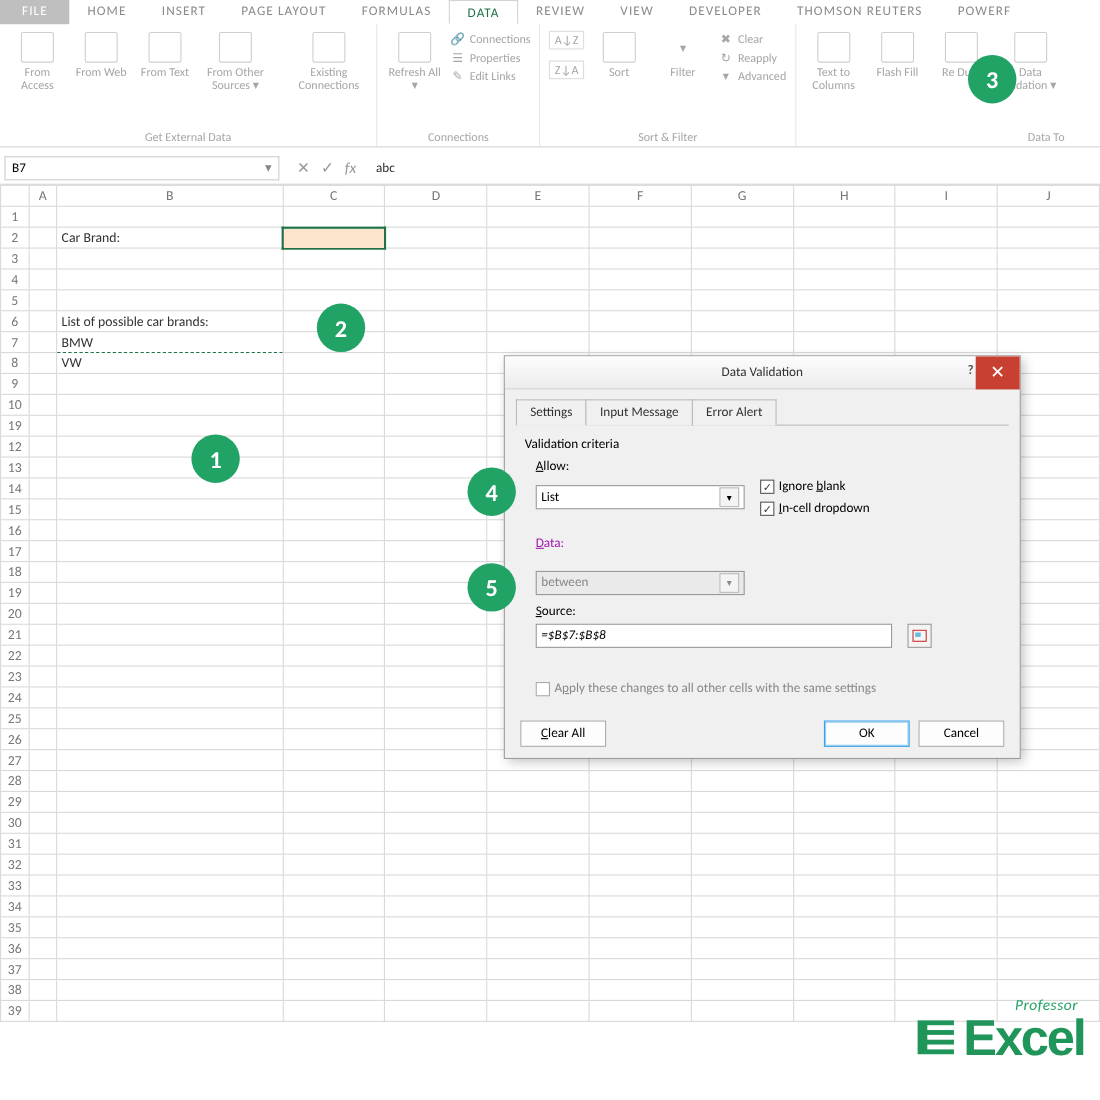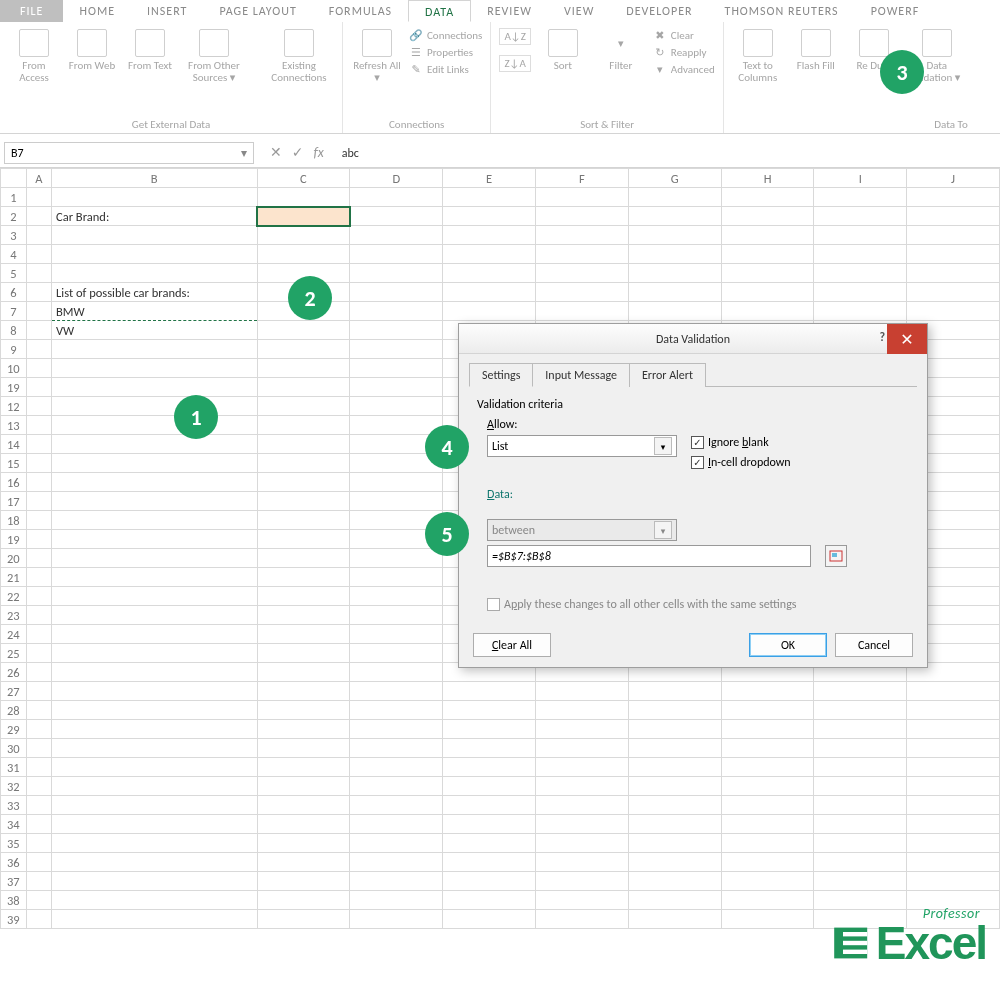--- a/index.html
+++ b/index.html
@@ -45,21 +45,21 @@
 
   
   .dialog { position: absolute; left: 458px; top: 323px; width: 470px; background: #f0f0f0; border: 1px solid #9e9e9e; box-shadow: 3px 3px 10px rgba(0,0,0,0.25); font-size: 12px;}
   .dlg-title { display:flex; align-items:center; justify-content:center; height:30px; background:linear-gradient(#fdfdfd,#ececec); border-bottom:1px solid #d4d4d4; position:relative; color:#333;}
   .dlg-title .help{ position:absolute; right:42px; top:6px; font-weight:bold; color:#555;}
   .dlg-title .close{ position:absolute; right:0; top:0; width:40px; height:30px; background:#c84031; color:#fff; display:flex;align-items:center;justify-content:center;font-size:16px;}
   .dlg-tabs{ display:flex; gap:0; margin:8px 10px 0 10px; border-bottom:1px solid #bbb;}
   .dlg-tab{ padding:4px 12px; border:1px solid #bbb; border-bottom:none; background:#f0f0f0; margin-right:-1px; font-size:12px; color:#333; position:relative; top:1px;}
   .dlg-tab.active{ background:#f0f0f0; border-bottom:1px solid #f0f0f0; z-index:1;}
   .dlg-body{ padding:10px 18px 12px 18px;}
-  .field-row{ display:flex; gap:14px; margin:4px 0;}
+  .field-row{ display:flex; align-items:center; gap:14px; margin:4px 0;}
   .combo{ display:flex; align-items:center; border:1px solid #999; background:#fff; height:22px; width:190px; padding:0 4px; justify-content:space-between;}
   .combo.disabled{ background:#eaeaea; color:#888;}
   .combo .arrow{ width:18px; height:18px; border:1px solid #bbb; background:#f4f4f4; display:flex;align-items:center;justify-content:center; font-size:9px;}
   .textbox{ border:1px solid #999; background:#fff; height:22px; width:324px; padding:0 4px; display:flex;align-items:center;font-style:italic;}
   .rangebtn{ width:22px;height:22px;border:1px solid #999; background:#f4f4f4; display:flex;align-items:center;justify-content:center;}
   .chk{ display:flex; align-items:center; gap:4px;}
   .chkbox{ width:13px;height:13px;border:1px solid #555; background:#fff; display:flex;align-items:center;justify-content:center; font-size:10px; color:#333;}
   .dlg-footer{ display:flex; justify-content:space-between; padding:10px 14px;gap:12px; }
   .btn{ min-width:78px; height:24px; border:1px solid #adadad; background:#fdfdfd; display:flex;align-items:center;justify-content:center; font-size:12px;}
   .btn.primary{ border:1px solid #3ba0e6; box-shadow: inset 0 0 0 1px #8ecff4;}
@@ -804,25 +804,26 @@
           <label class="chk">
               <span class="chkbox">✓</span>
               <span>Ignore <span class="u">b</span>lank</span>
             </label>
           <label class="chk">
               <span class="chkbox">✓</span>
               <span><span class="u">I</span>n-cell dropdown</span>
             </label>
         </div>
       </div>
-      <div style="margin:18px 0;color:#0f766e"><span class="u">D</span>ata:</div>
+      <div style="margin:18px 0;color:#a21caf"><span class="u">D</span>ata:</div>
       <div class="combo disabled">
           <span>between</span>
           <span class="arrow">▾</span>
         </div>
+      <div style="margin:8px 0 3px 0"><span class="u">S</span>ource:</div>
       <div class="field-row">
         <div class="textbox">
             <span>=$B$7:$B$8</span>
           </div>
         <div class="rangebtn">
             <svg width="14" height="12" viewBox="0 0 14 12">
               <rect x="1" y="1" width="12" height="10" fill="none" stroke="#c33" stroke-width="1"></rect>
               <rect x="3" y="3" width="5" height="4" fill="#6bd"></rect>
             </svg>
           </div>

